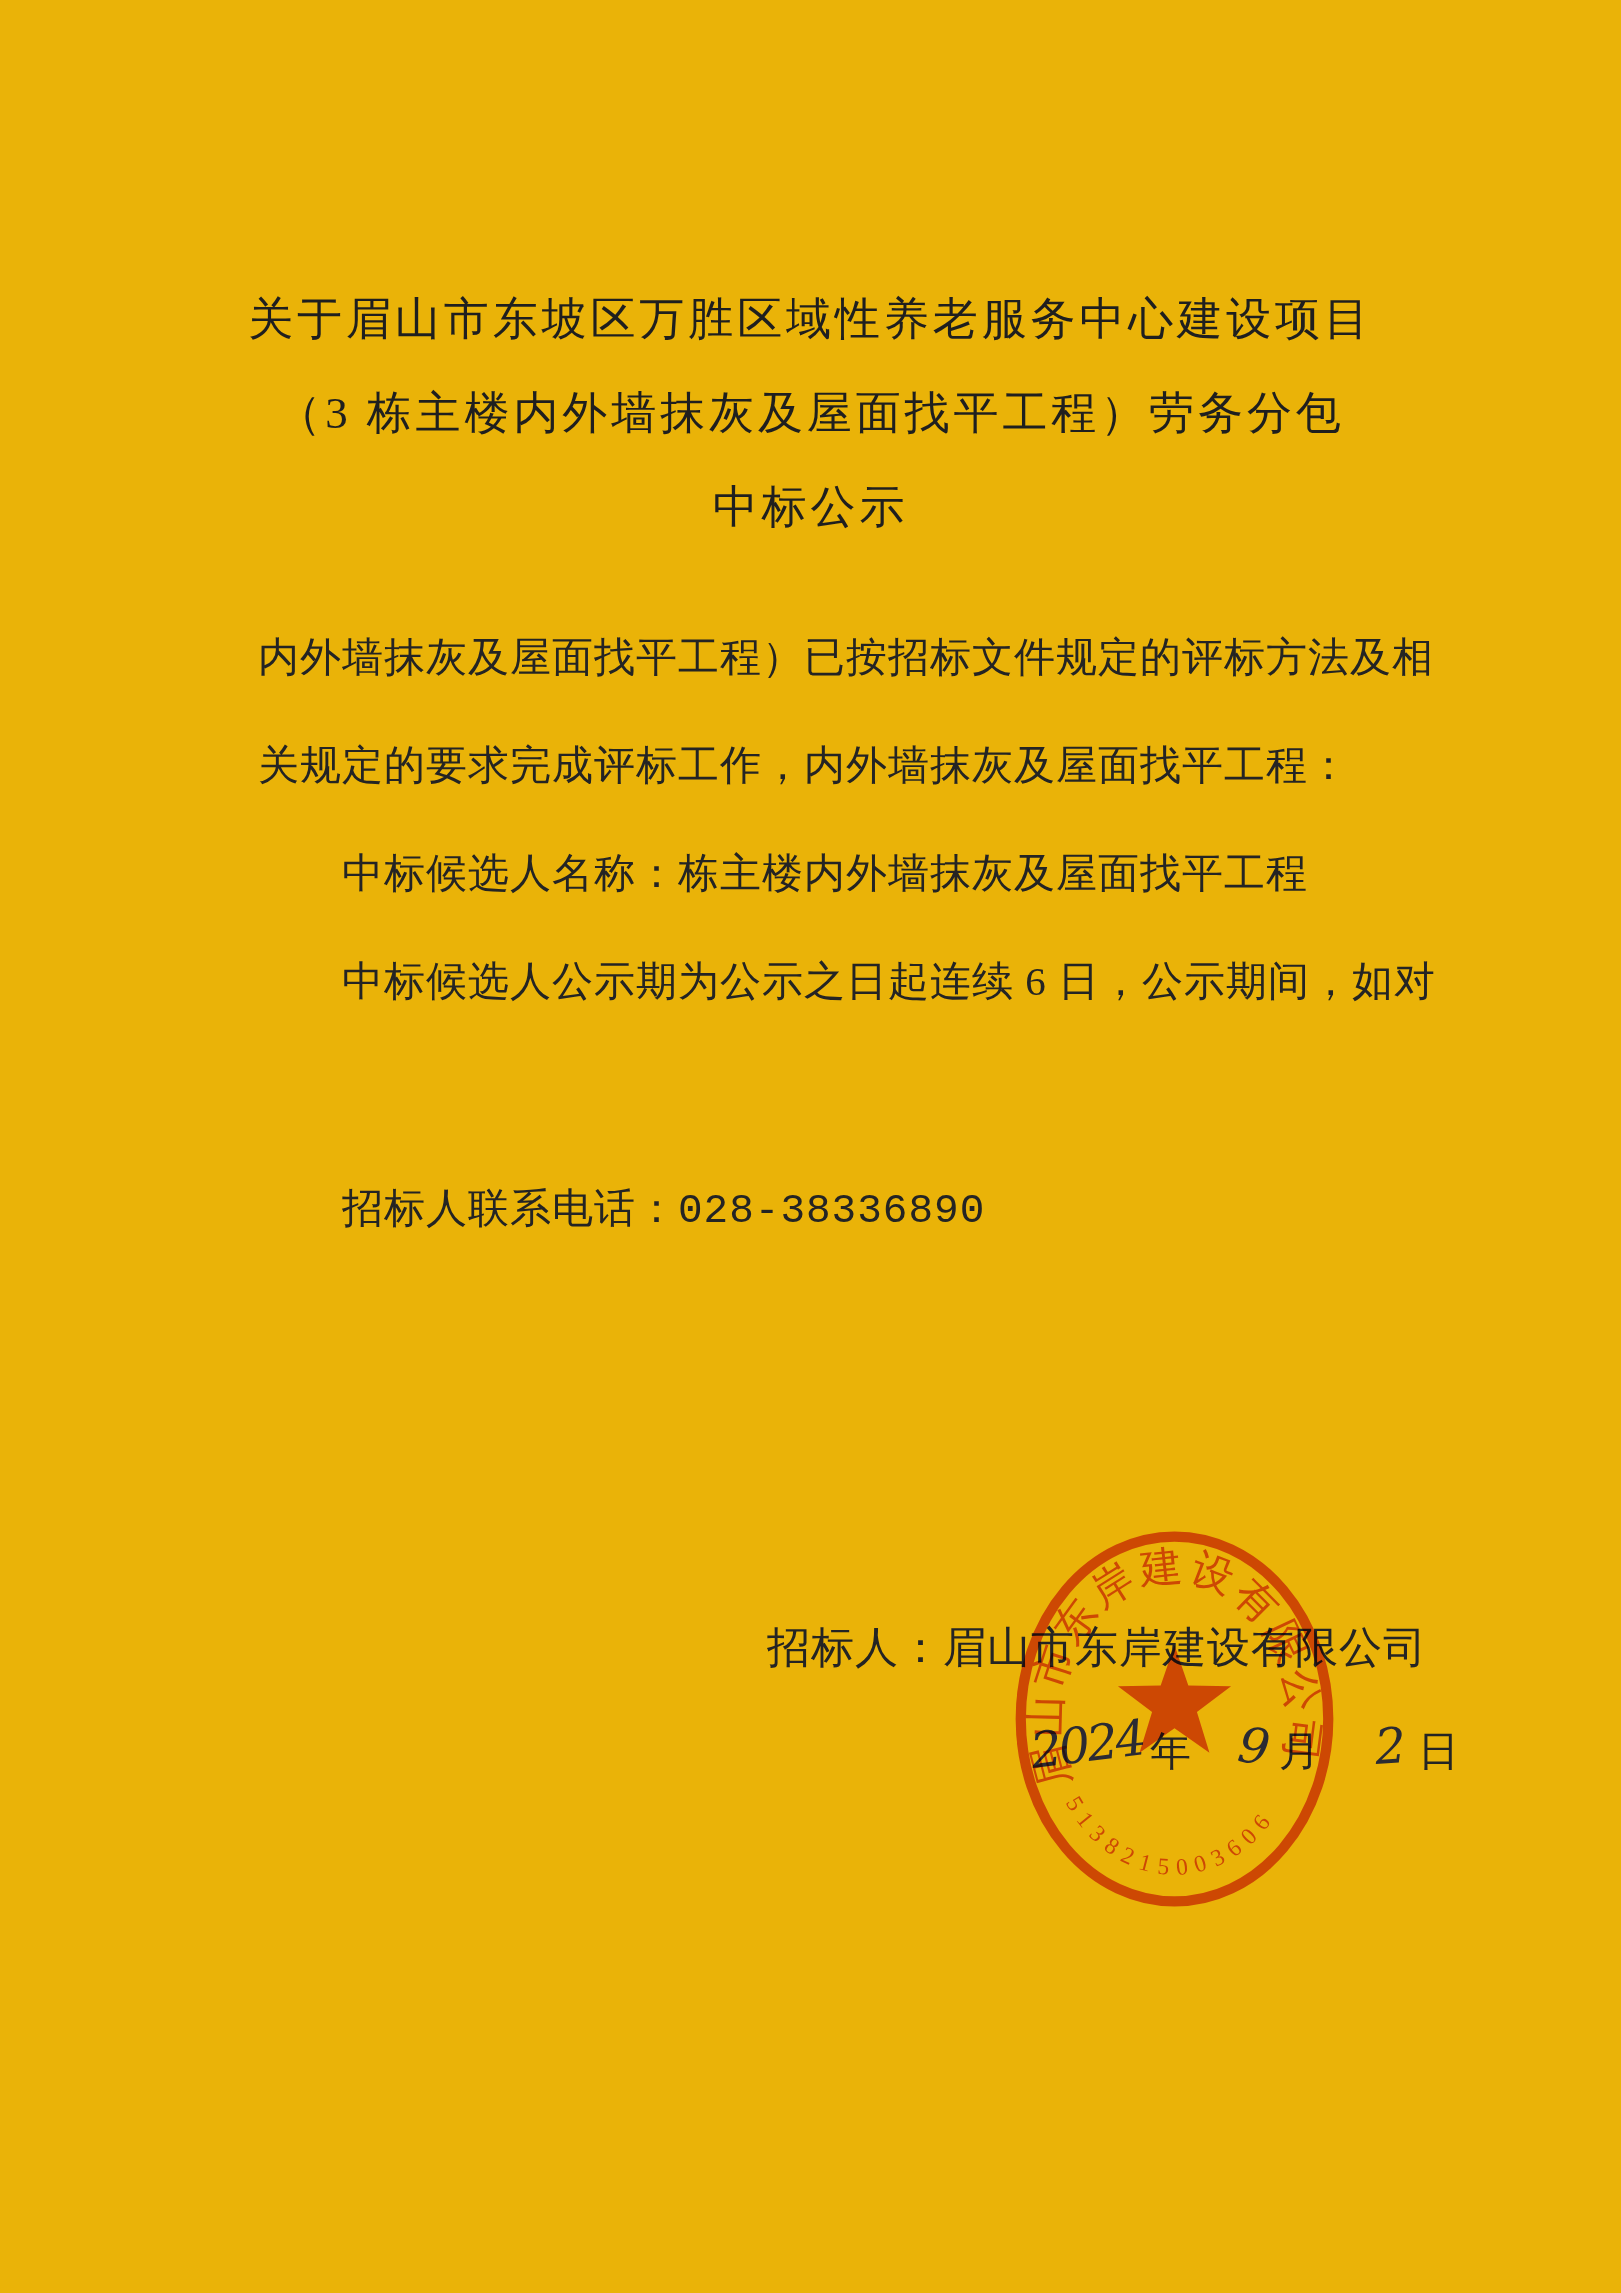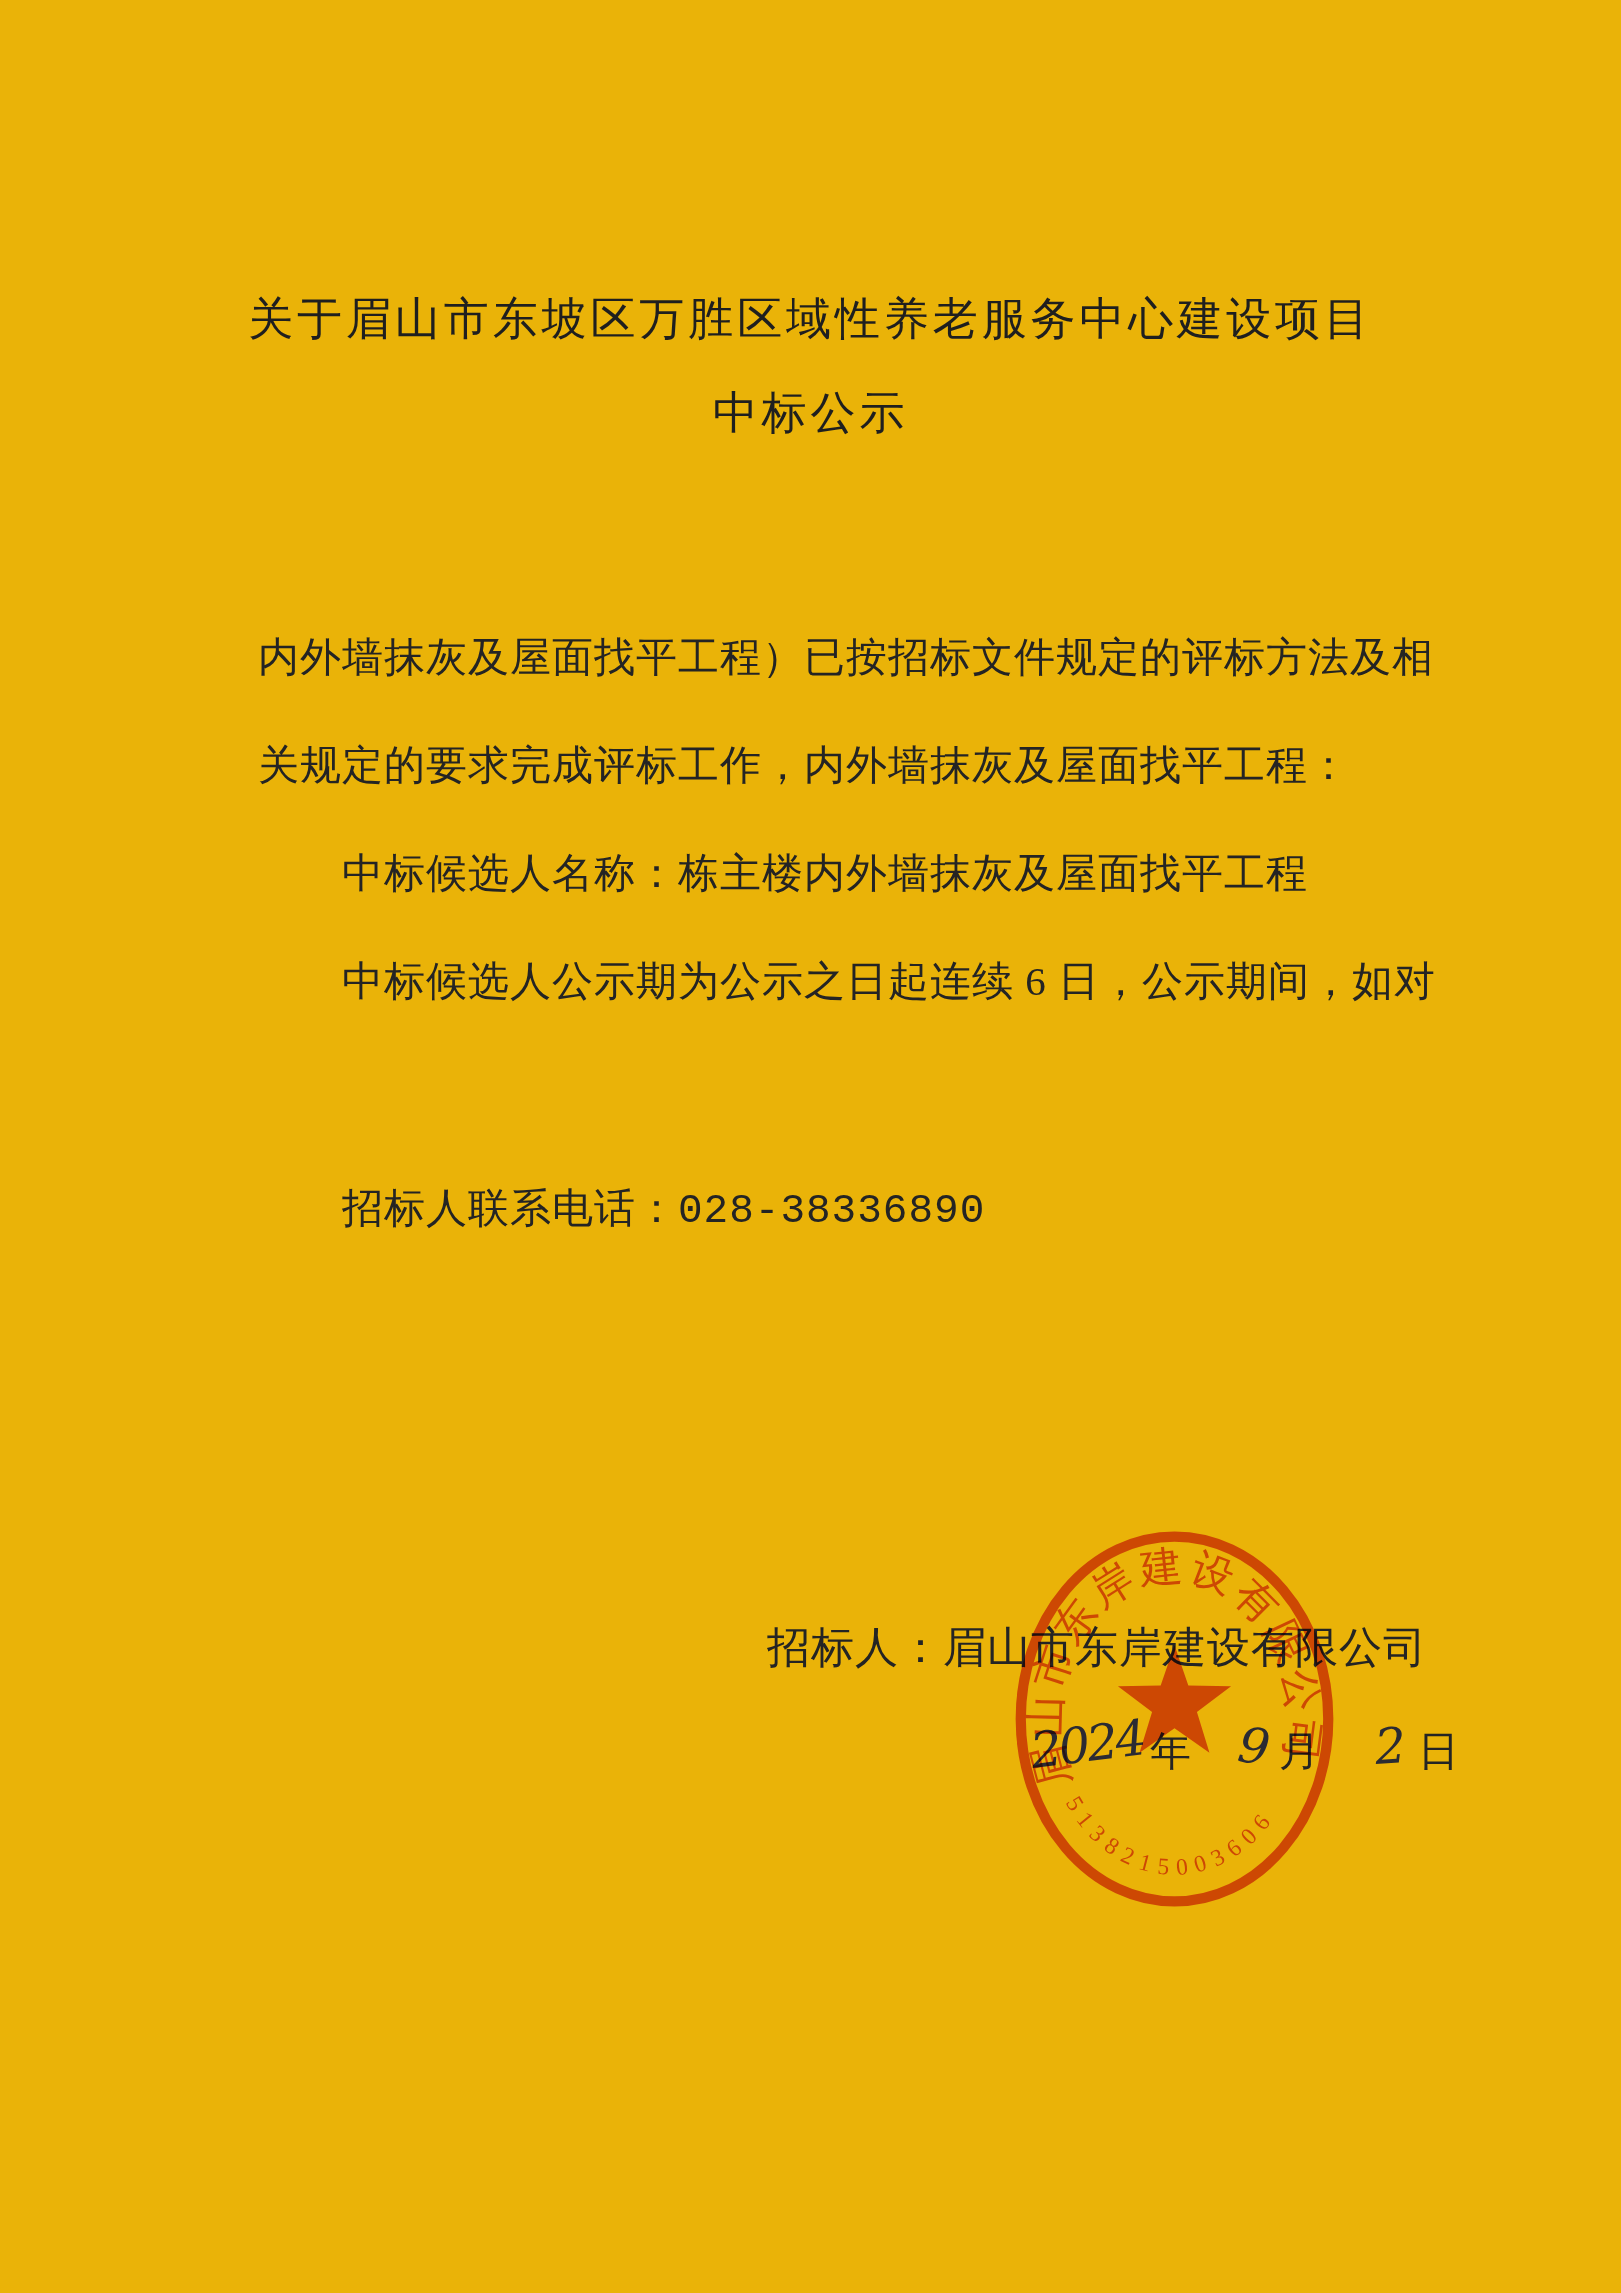--- a/index.html
+++ b/index.html
@@ -76,20 +76,21 @@
   .seal svg{width:100%;height:100%;}
   .seal text{font-family:"Liberation Serif","DejaVu Serif",serif;}
 </style>
 </head>
 <body>
 
 <div class="page">
 
   <div class="title-block">
     <div>关于眉山市东坡区万胜区域性养老服务中心建设项目</div>
+    <div>（3 栋主楼内外墙抹灰及屋面找平工程）劳务分包</div>
     <div>中标公示</div>
   </div>
 
   <div class="body-block">
     <div class="body-line">内外墙抹灰及屋面找平工程）已按招标文件规定的评标方法及相</div>
     <div class="body-line">关规定的要求完成评标工作，内外墙抹灰及屋面找平工程：</div>
     <div class="body-line indent">中标候选人名称：栋主楼内外墙抹灰及屋面找平工程</div>
     <div class="body-line indent">中标候选人公示期为公示之日起连续 6 日，公示期间，如对</div>
     <div class="body-line indent contact-line">招标人联系电话：028-38336890</div>
   </div>

